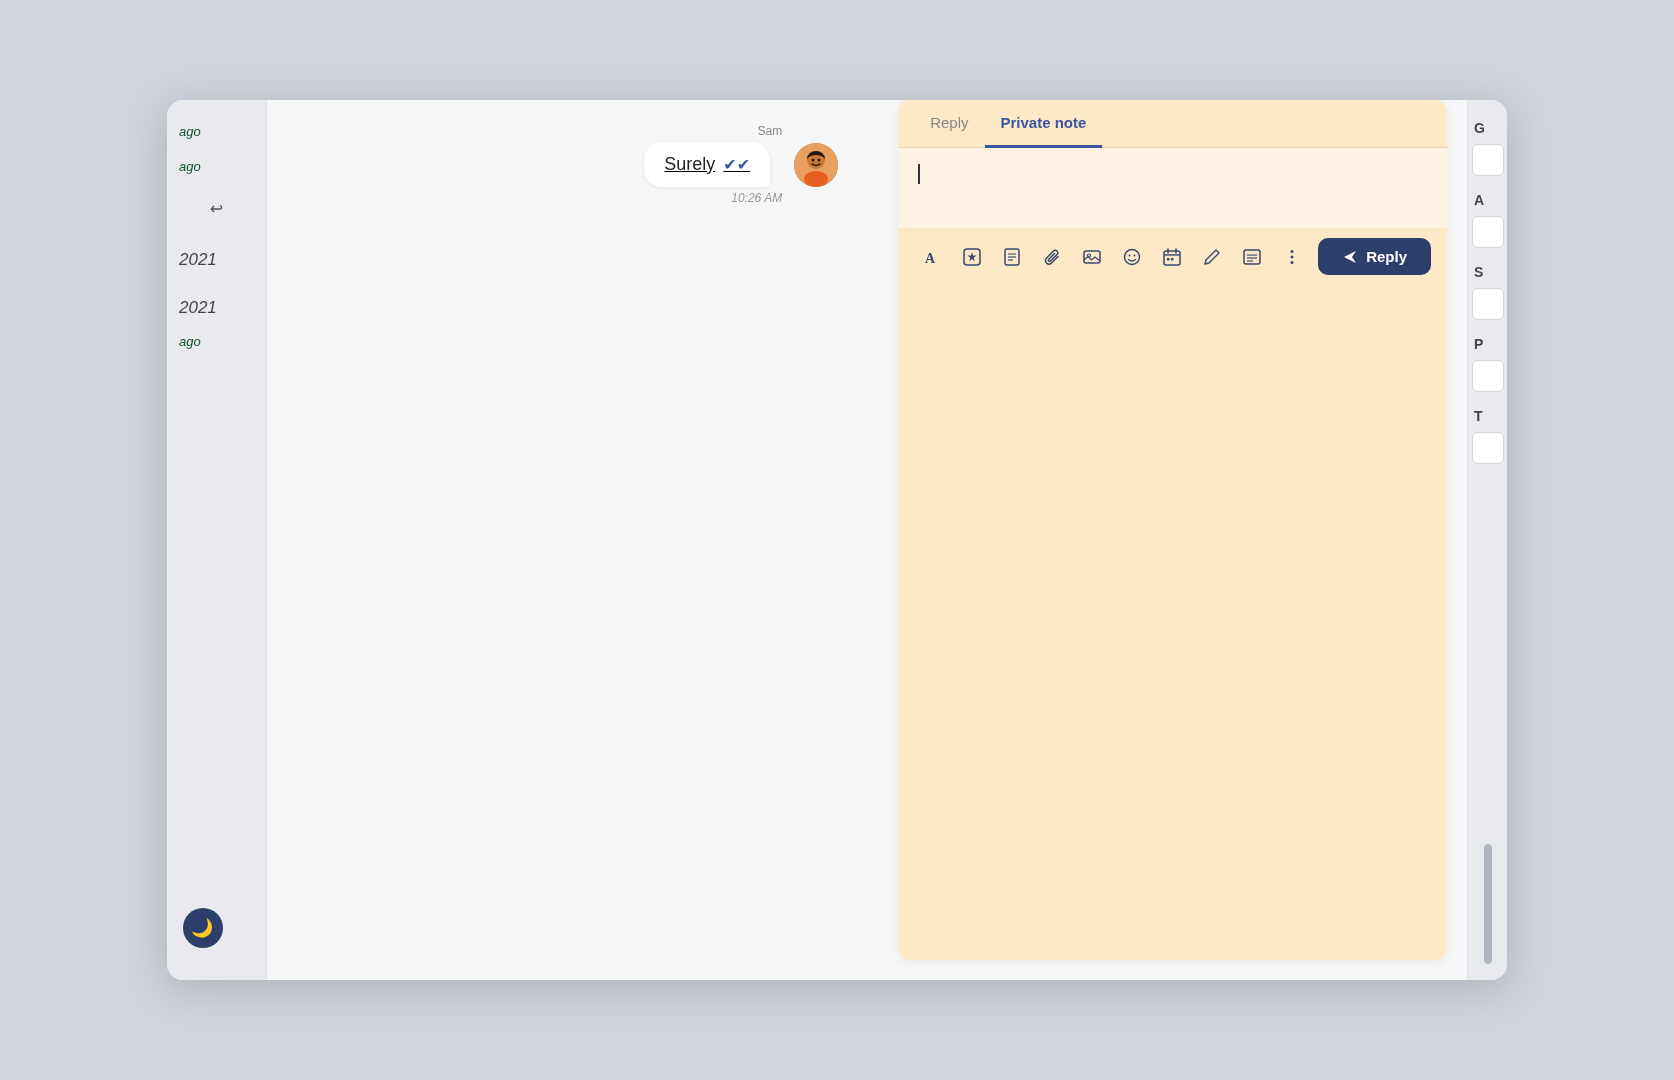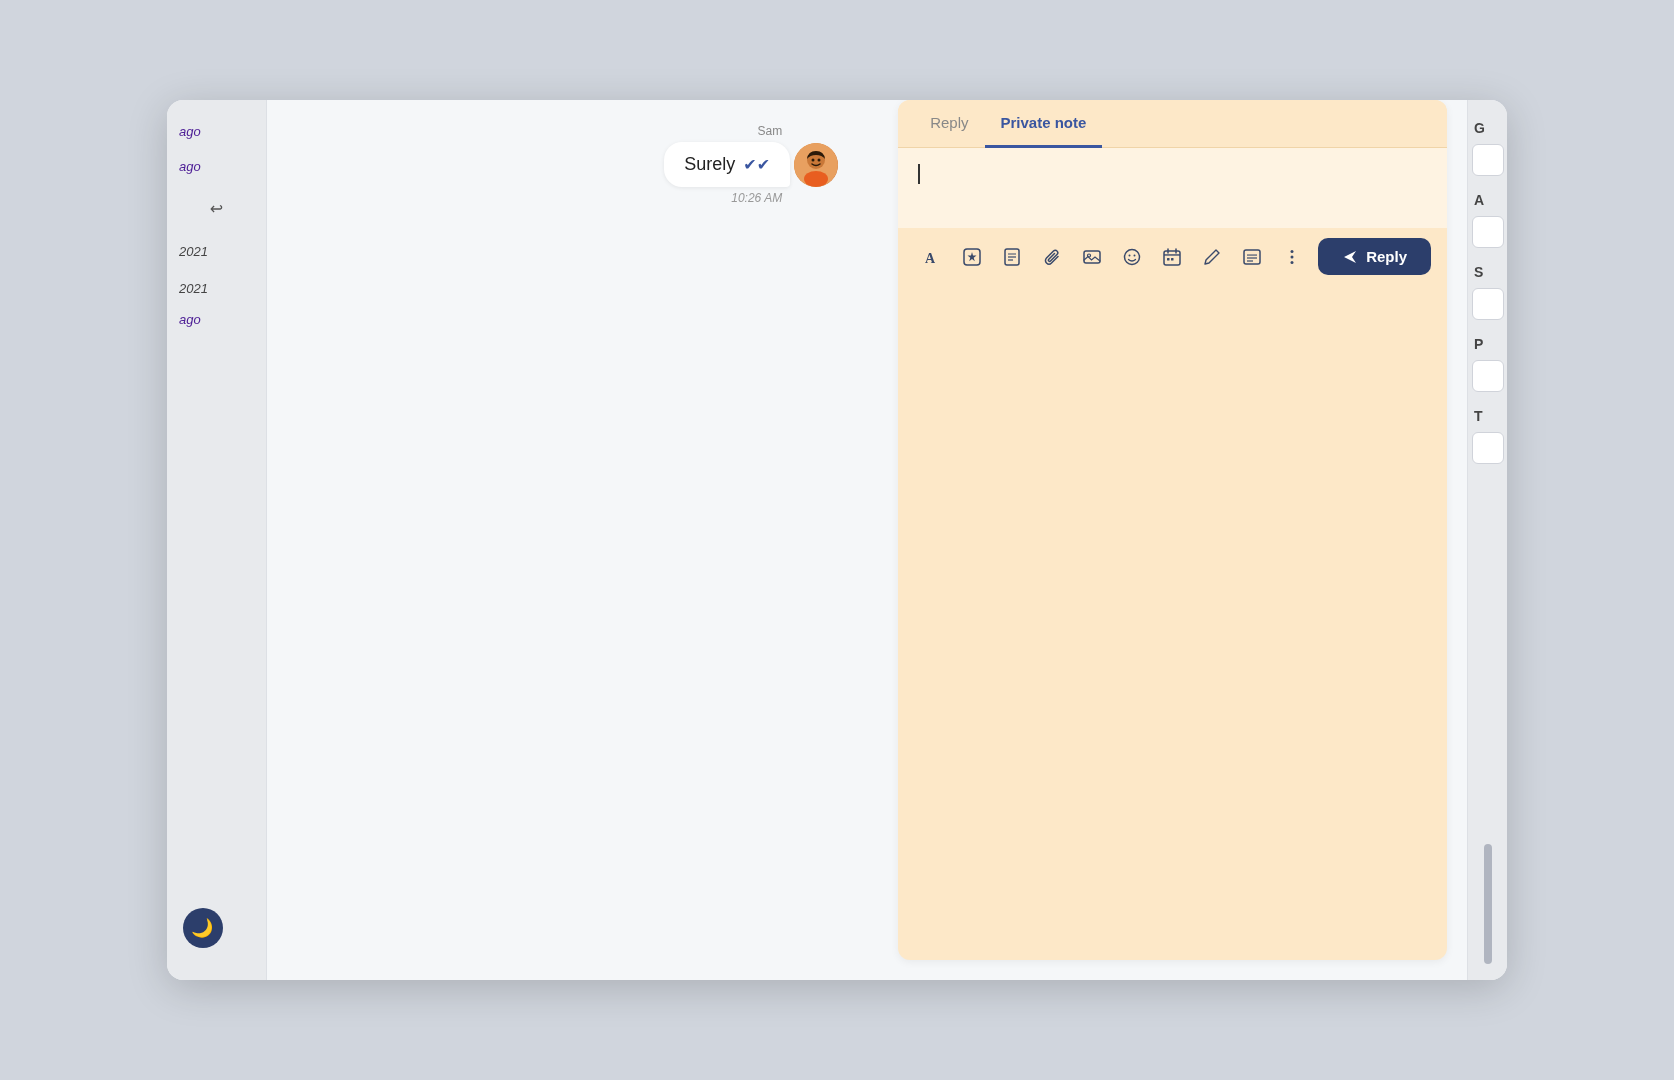--- a/index.html
+++ b/index.html
@@ -30,44 +30,44 @@
       background: #e8eaed;
       display: flex;
       flex-direction: column;
       padding: 16px 0;
       border-right: 1px solid #dde0e5;
       flex-shrink: 0;
     }
 
     .sidebar-time {
       font-size: 13px;
-      color: #4c1d95;
+      color: #14532d;
       font-style: italic;
       padding: 8px 12px;
       margin-bottom: 4px;
     }
 
     .sidebar-icon-btn {
       width: 36px;
       height: 36px;
       display: flex;
       align-items: center;
       justify-content: center;
       margin: 4px auto;
       cursor: pointer;
       color: #555;
       border-radius: 6px;
     }
 
     .sidebar-year {
-      font-size: 13px;
+      font-size: 17px;
       color: #444;
       font-style: italic;
       padding: 8px 12px;
-      margin-top: 6px;
+      margin-top: 12px;
     }
 
     .moon-btn {
       width: 40px;
       height: 40px;
       background: #2c3e6b;
       border-radius: 50%;
       display: flex;
       align-items: center;
       justify-content: center;
@@ -104,21 +104,22 @@
     .message-sender-name {
       font-size: 12px;
       color: #888;
       margin-bottom: 4px;
       padding-right: 56px;
     }
 
     .message-bubble-row {
       display: flex;
       align-items: flex-end;
-      gap: 4px;
+      gap: 24px;
+      text-decoration: underline;
     }
 
     .message-bubble {
       background: #ffffff;
       border-radius: 18px 18px 4px 18px;
       padding: 12px 20px;
       font-size: 18px;
       font-weight: 500;
       color: #222;
       box-shadow: 0 1px 4px rgba(0,0,0,0.08);

